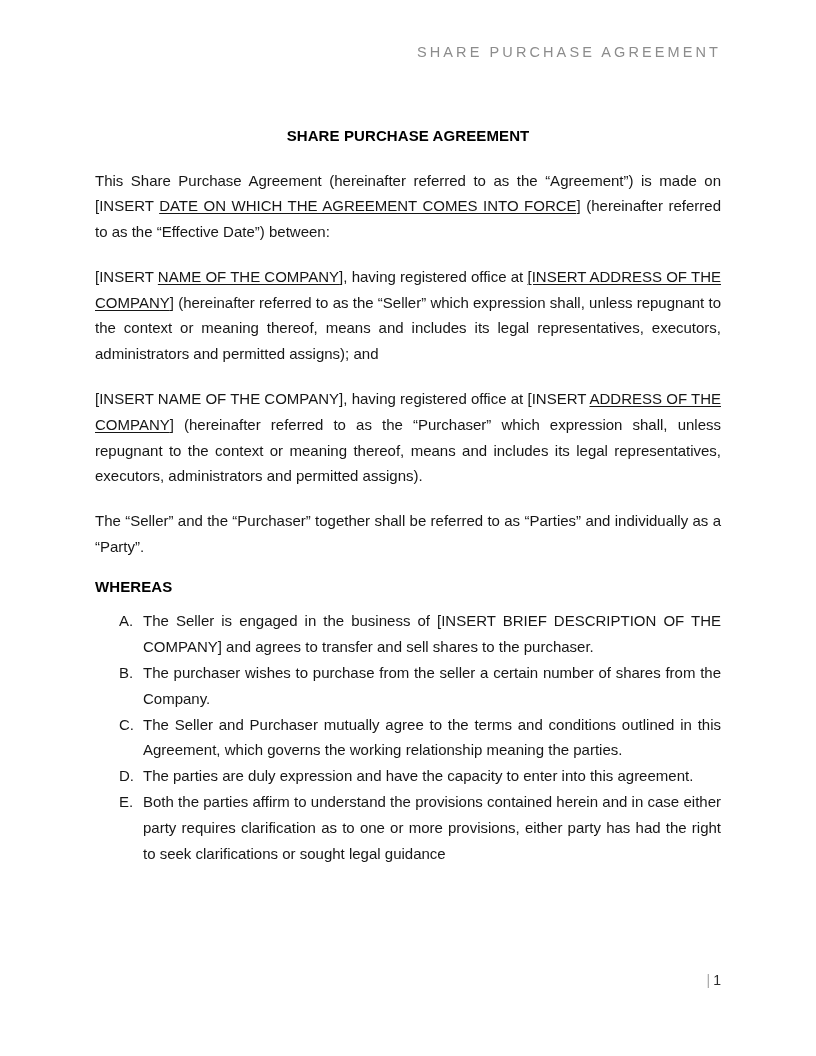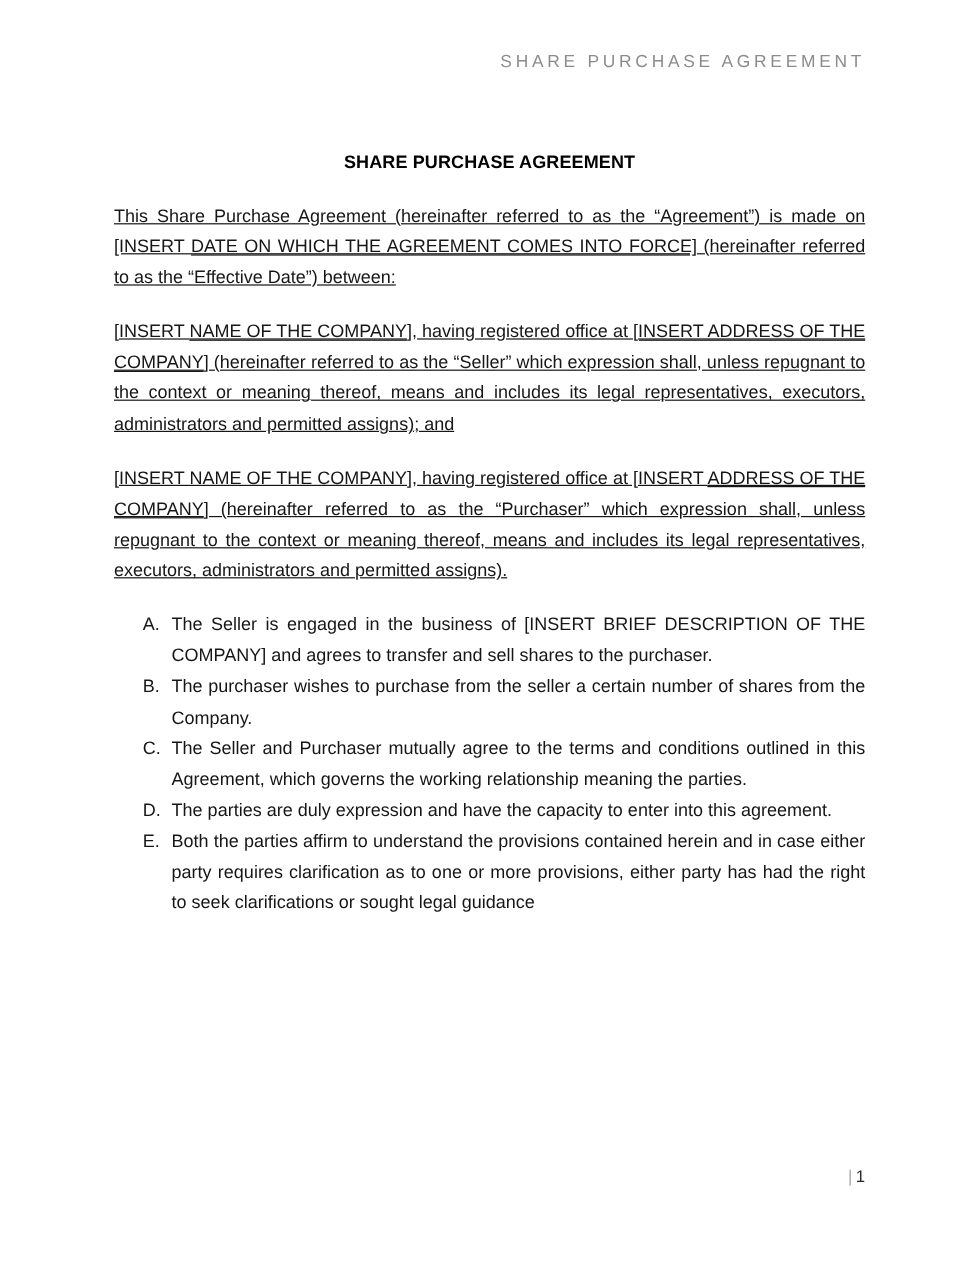--- a/index.html
+++ b/index.html
@@ -53,21 +53,20 @@
     line-height: 1.3;
   }
 
   p.body-para {
     margin: 0 0 19px 0;
     font-size: 15px;
     line-height: 25.8px;
     text-align: justify;
     text-justify: inter-word;
     color: #161616;
-    text-decoration: underline;
   }
 
   p.body-para.last-para {
     margin-bottom: 17px;
   }
 
   .u {
     text-decoration: underline;
     text-underline-offset: 2px;
     text-decoration-thickness: 1px;
@@ -134,21 +133,23 @@
   <div class="content">
 
     <h1 class="doc-title">SHARE PURCHASE AGREEMENT</h1>
 
     <p class="body-para"><span>This Share Purchase Agreement (hereinafter referred to as the “Agreement”) is made on [INSERT </span><span class="u">DATE ON WHICH THE AGREEMENT COMES INTO FORCE]</span><span> (hereinafter referred to as the “Effective Date”) between:</span></p>
 
     <p class="body-para"><span>[INSERT </span><span class="u">NAME OF THE COMPANY</span><span>], having registered office at </span><span class="u">[INSERT ADDRESS OF THE COMPANY</span><span>] (hereinafter referred to as the “Seller” which expression shall, unless repugnant to the context or meaning thereof, means and includes its legal representatives, executors, administrators and permitted assigns); and</span></p>
 
     <p class="body-para"><span>[INSERT NAME OF THE COMPANY], having registered office at [INSERT </span><span class="u">ADDRESS OF THE COMPANY</span><span>] (hereinafter referred to as the “Purchaser” which expression shall, unless repugnant to the context or meaning thereof, means and includes its legal representatives, executors, administrators and permitted assigns).</span></p>
 
+    <p class="body-para last-para">The “Seller” and the “Purchaser” together shall be referred to as “Parties” and individually as a “Party”.</p>
 
+    <div class="whereas-heading">WHEREAS</div>
 
     <ol class="alpha-list">
       <li>
         <span class="marker">A.</span>
         <span>The Seller is engaged in the business of [INSERT BRIEF DESCRIPTION OF THE COMPANY] and agrees to transfer and sell shares to the purchaser.</span>
       </li>
       <li>
         <span class="marker">B.</span>
         <span>The purchaser wishes to purchase from the seller a certain number of shares from the Company.</span>
       </li>

